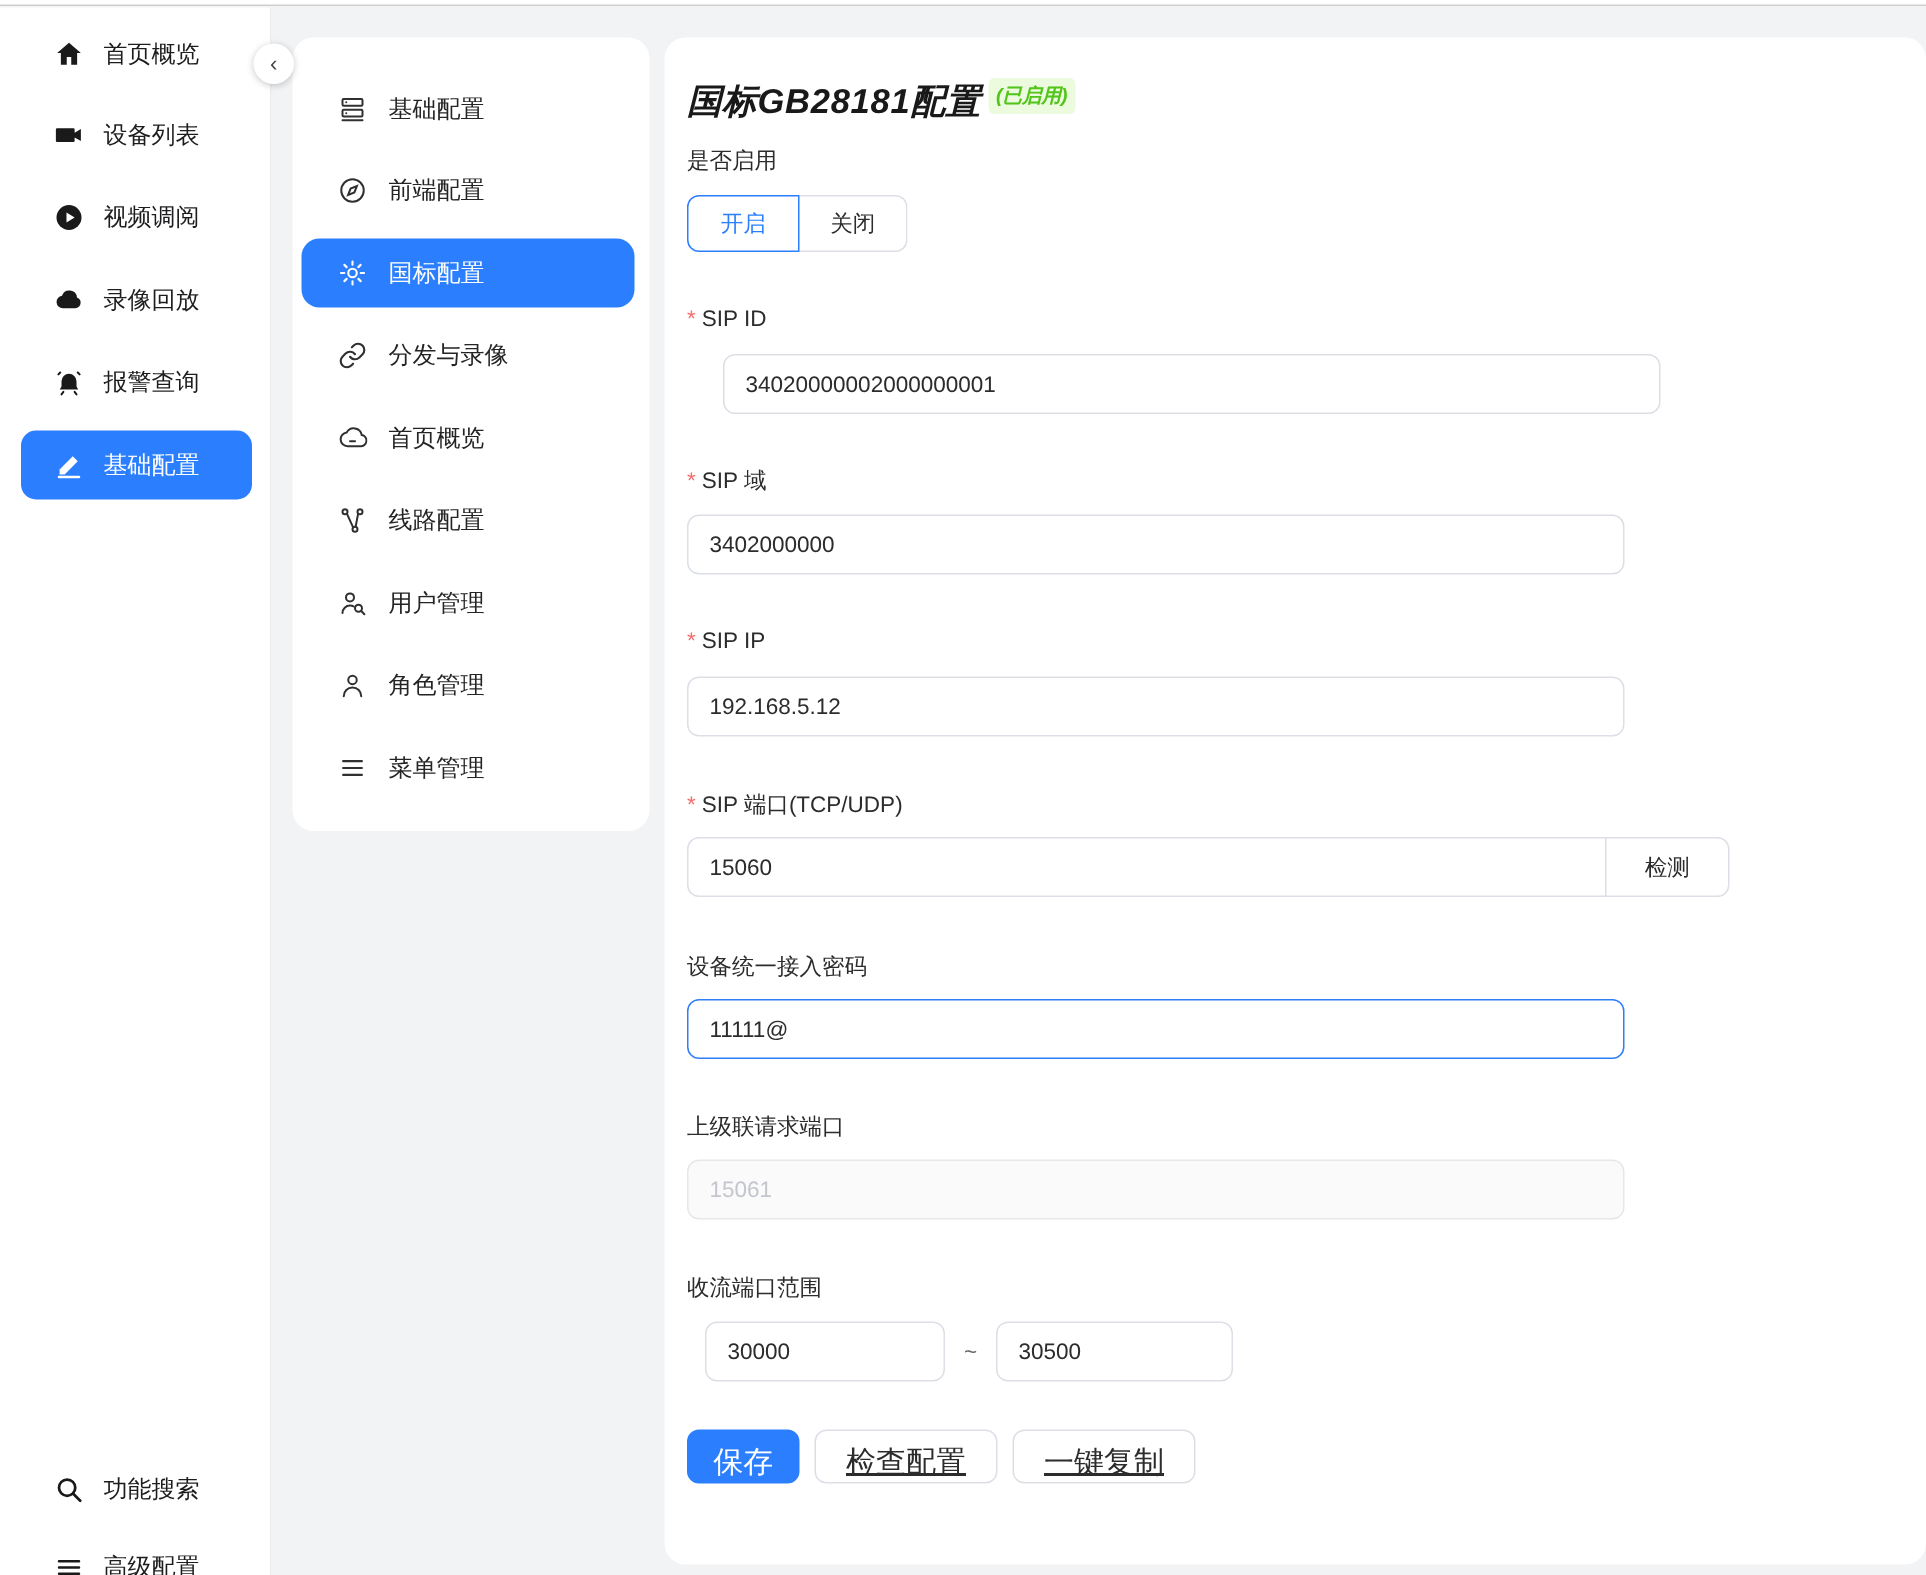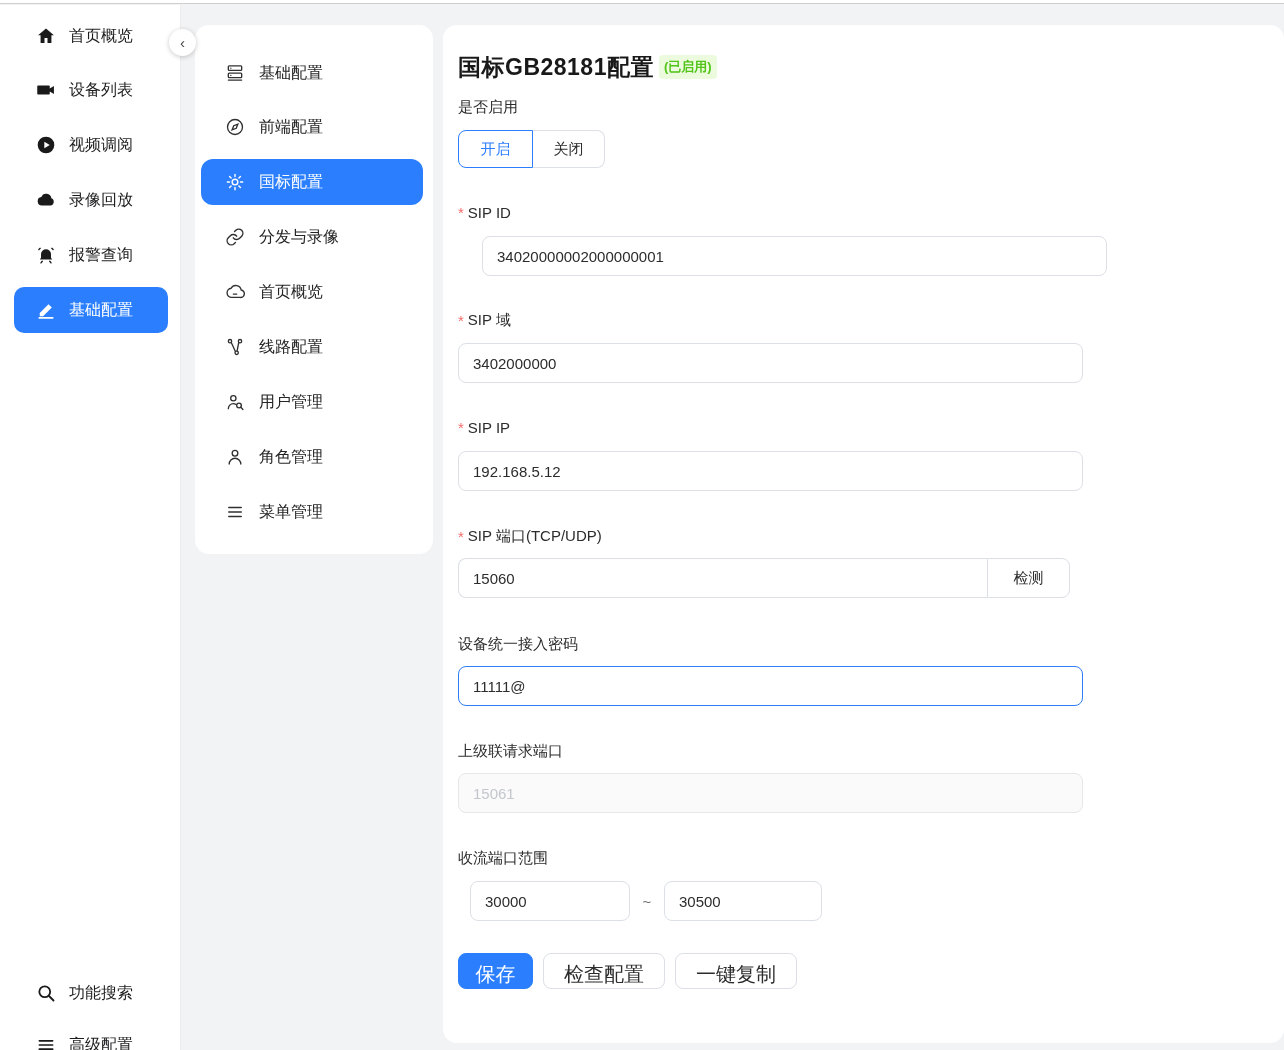--- a/index.html
+++ b/index.html
@@ -34,42 +34,42 @@
     position:absolute; left:6px; width:222px; height:46px; border-radius:12px;
     display:flex; align-items:center; padding-left:24px; gap:14px;
     font-size:16px; color:#242424; cursor:pointer;
   }
   .n-item .ic { width:20px; height:20px; display:flex; align-items:center; justify-content:center; color:#303030; flex:0 0 20px; }
   .n-item.active { background:var(--primary); color:#fff; }
   .n-item.active .ic { color:#fff; }
 
   
   .main { position:absolute; left:443px; top:25px; width:841px; height:1018px; background:#fff; border-radius:14px; z-index:1; }
-  .title-row { position:absolute; left:15px; top:27px; display:flex; align-items:center; gap:5px; }
+  .title-row { position:absolute; left:15px; top:27px; display:flex; align-items:flex-start; gap:5px;font-style:italic; }
   .page-title { font-size:23px; font-weight:700; color:#191919; letter-spacing:.5px; }
   .status-badge { font-size:13px; font-weight:700; color:var(--green); background:var(--green-bg); padding:3px 5px; border-radius:4px; margin-bottom:2px; }
 
   .f-label { position:absolute; left:15px; font-size:15px; color:#2c2c2c; display:flex; gap:4px; align-items:center; }
   .req { color:#f56c6c; font-size:15px; }
 
   .seg-group { position:absolute; left:15px; top:105px; display:flex; }
   .seg { height:38px; display:flex; align-items:center; justify-content:center; font-size:15px; background:#fff; cursor:pointer; }
   .seg.on  { width:75px; border:1px solid var(--primary); color:var(--primary); border-radius:8px 0 0 8px; z-index:2; }
   .seg.off { width:72px; border:1px solid #dcdfe6; border-left:none; color:#2c2c2c; border-radius:0 8px 8px 0; }
 
   .inp {
     position:absolute; left:15px; width:625px; height:40px;
     border:1px solid #dcdfe6; border-radius:8px; background:#fff;
     font-size:15px; color:#2c2c2c; padding:0 14px;
     font-family:"Liberation Sans", sans-serif; outline:none;
   }
   .inp.focused { border:1px solid #2f7ef7; }
   .inp.disabled { background:#fafafa; border-color:#e6e7ea; color:#c3c6cc; }
 
-  .port-group { position:absolute; left:15px; top:533px; width:612px; height:40px; display:flex; }
+  .port-group { position:absolute; left:15px; top:533px; width:695px; height:40px; display:flex; }
   .port-group input {
     flex:1; height:40px; border:1px solid #dcdfe6; border-right:none; border-radius:8px 0 0 8px;
     font-size:15px; color:#2c2c2c; padding:0 14px; outline:none; font-family:"Liberation Sans", sans-serif; background:#fff;
   }
   .addon-btn {
     width:83px; height:40px; border:1px solid #dcdfe6; border-radius:0 8px 8px 0;
     background:#fff; font-size:15px; color:#2c2c2c; cursor:pointer;
     display:flex; align-items:center; justify-content:center;
   }
 
@@ -78,21 +78,21 @@
     height:40px; border:1px solid #dcdfe6; border-radius:8px; background:#fff;
     font-size:15px; color:#2c2c2c; padding:0 14px; outline:none; font-family:"Liberation Sans", sans-serif;
   }
   .range-row .r1 { width:160px; }
   .range-row .r2 { width:158px; }
   .tilde { width:34px; text-align:center; color:#6b6b6b; font-size:15px; }
 
   .btn-row { position:absolute; left:15px; top:928px; display:flex; gap:10px; }
   .btn { height:36px; border-radius:8px; font-size:20px; display:flex; align-items:flex-end; justify-content:center; cursor:pointer; padding:0 20px; }
   .btn.primary { background:var(--primary); color:#fff; border:1px solid var(--primary); width:75px; padding:0; }
-  .btn.plain { background:#fff; border:1px solid #dcdfe6; color:#2c2c2c; }
+  .btn.plain { background:#fff; border:1px solid #dcdfe6; color:#2c2c2c;text-decoration:underline; }
 
   :root { --primary:#2b7fff; --green:#52c41a; --green-bg:#ecfbdd; }
   svg { display:block; }
 </style>
 </head>
 <body>
 
 <div id="app">
   <div class="top-strip"></div>
 

